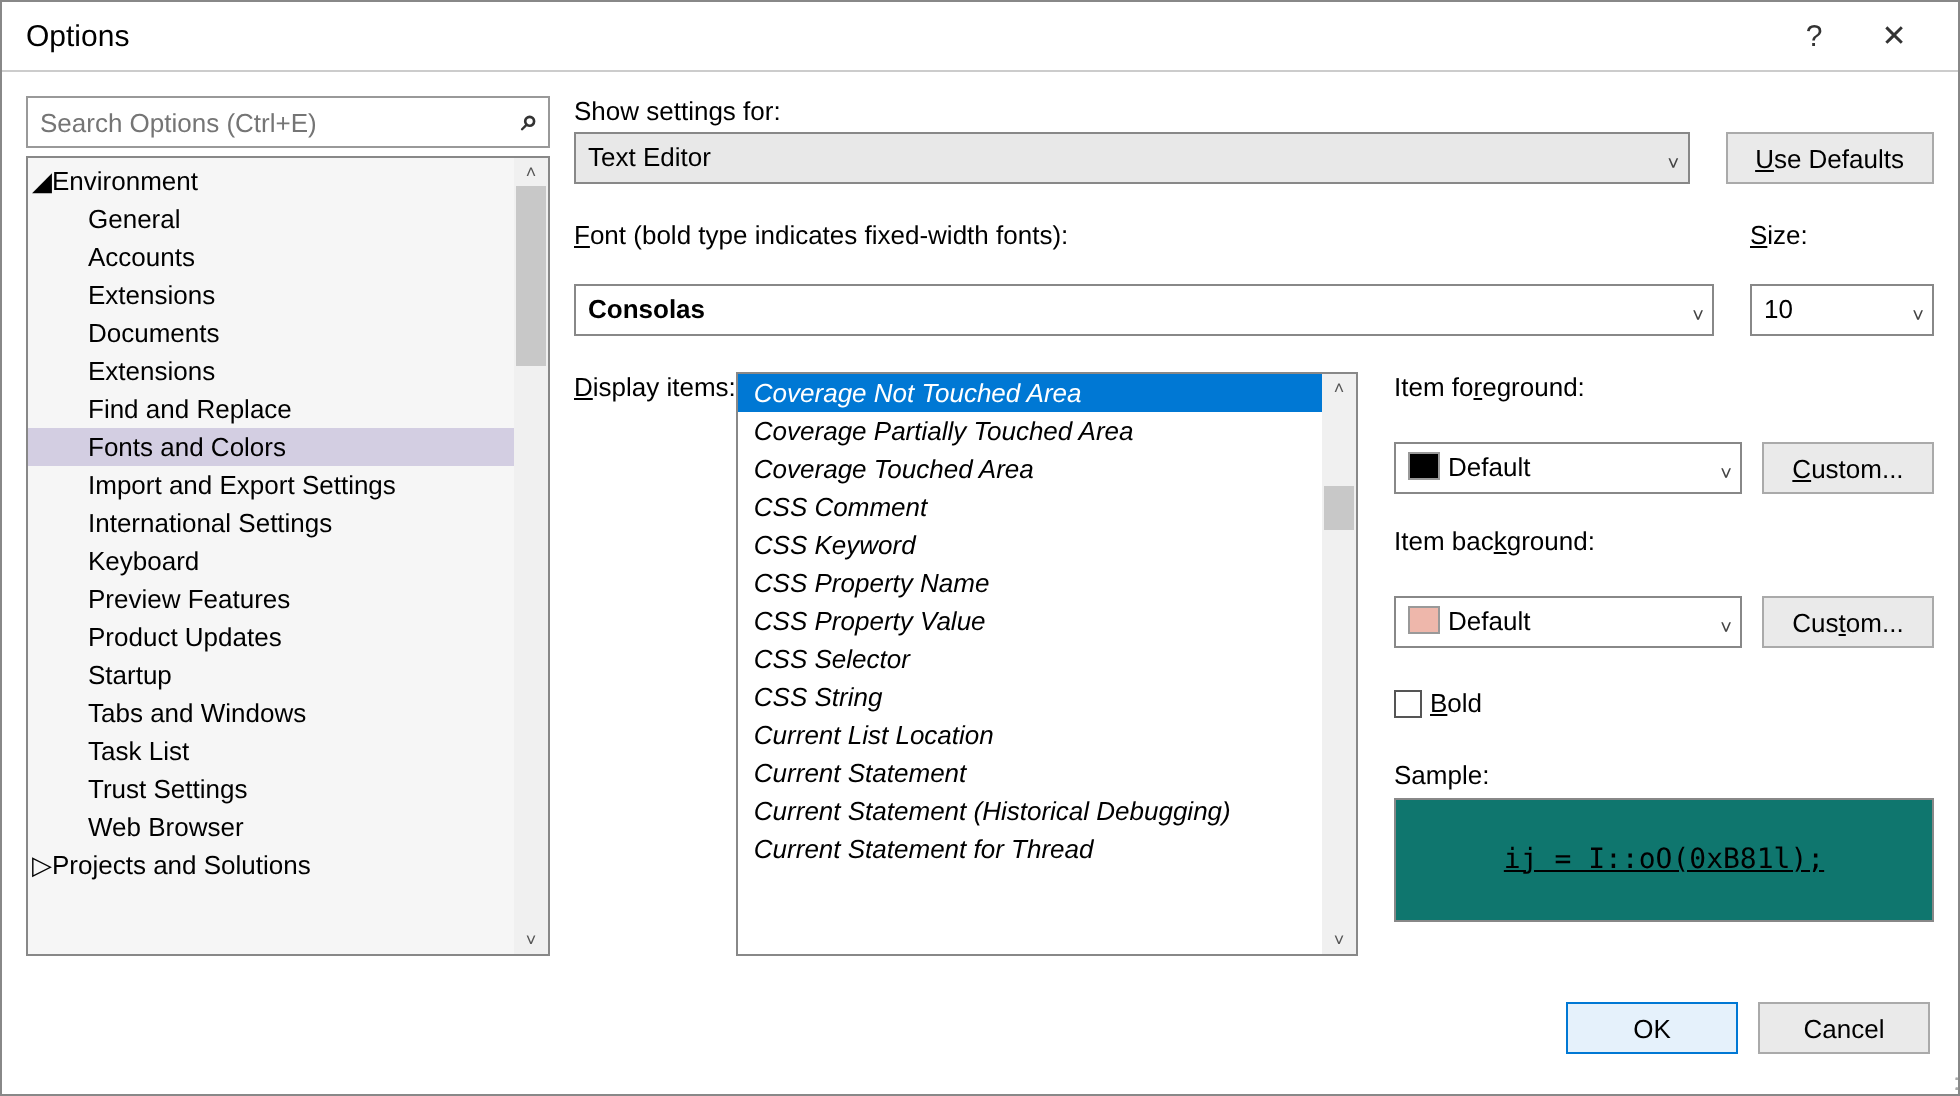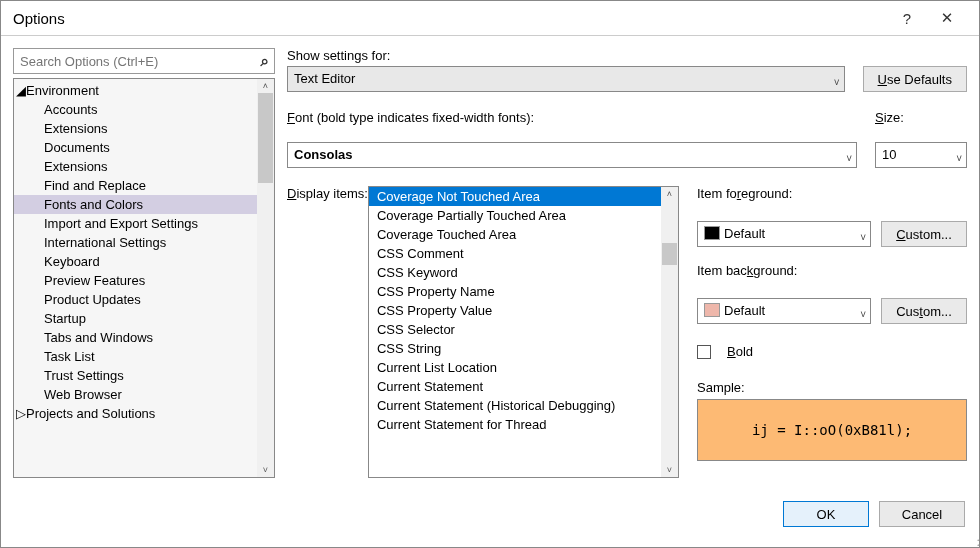--- a/index.html
+++ b/index.html
@@ -38,41 +38,41 @@
 .select .drop { position: absolute; right: 4px; top: 6px; font-size: 10px; color: #444; }
 .btn-std { height: 26px; border: 1px solid #aaa; background: #eaeaea; padding: 0 14px; font-size: 13px; font-family: inherit; cursor: default; min-width: 86px; }
 .btn-std.primary { border: 1px solid #0078d4; background: #e5f1fb; }
 
 .row2 { display: flex; gap: 18px; align-items: flex-end; margin-bottom: 18px; }
 .font-col { flex: 1; }
 .size-col { width: 92px; }
 
 .row3 { display: flex; gap: 18px; flex: 1; min-height: 0; }
 .display-col { width: 392px; display: flex; flex-direction: row; }
-.listbox { flex: 1; border: 1px solid #888; background: #fff; position: relative; overflow: hidden; }
+.listbox { flex: 1; border: 1px solid #888; background: #fff; position: relative; overflow: hidden; font-style: italic; }
 .list-inner { padding: 0; }
 .list-item { padding: 2px 8px; white-space: nowrap; cursor: default; }
 .list-item.selected { background: #0078d4; color: #fff; }
 .list-scroll { position: absolute; right: 0; top: 0; bottom: 0; width: 17px; background: #f0f0f0; }
 .list-scroll .thumb { position: absolute; left: 1px; right: 1px; top: 56px; height: 22px; background: #c8c8c8; }
 .list-scroll .arr { position: absolute; left: 0; right: 0; height: 14px; text-align: center; font-size: 9px; color: #555; line-height: 14px; }
 
 .props-col { flex: 1; display: flex; flex-direction: column; }
 .prop-row { display: flex; gap: 10px; align-items: flex-end; margin-bottom: 16px; }
 .prop-select { flex: 1; }
 .color-swatch { display: inline-block; width: 16px; height: 14px; vertical-align: -2px; margin-right: 4px; border: 1px solid #999; }
 .swatch-black { background: #000; }
 .swatch-sample { background: #eeb7ab; }
 
 .bold-row { margin: 4px 0 18px 0; }
-.checkbox { display: inline-flex; align-items: center; gap: 16px; justify-content: flex-end; }
+.checkbox { display: inline-flex; align-items: center; gap: 4px; justify-content: flex-end; }
 .checkbox .box { width: 14px; height: 14px; border: 1px solid #555; background: #fff; }
 
 .sample-lbl { margin-bottom: 4px; }
-.sample-box { border: 1px solid #888; background: #fdba74; height: 62px; display: flex; align-items: center; justify-content: center; font-family: Consolas, monospace; font-size: 14px; }
+.sample-box { border: 1px solid #888; background: #0f766e; height: 62px; display: flex; align-items: center; justify-content: center; font-family: Consolas, monospace; font-size: 14px; text-decoration: underline; }
 
 .footer { height: 48px; display: flex; justify-content: flex-end; align-items: center; gap: 10px; padding: 0 14px; }
 .resize-grip { position: absolute; right: 3px; bottom: 3px; font-size: 11px; color: #aaa; letter-spacing: -3px; line-height: 5px; pointer-events: none; }
 </style>
 </head>
 <body>
 
 <div class="titlebar">
   <span class="title">Options</span>
   <span class="btn">?</span>
@@ -81,20 +81,21 @@
 
 <div class="content">
   <div class="left">
     <div class="search-wrap">
       <input class="search-input" placeholder="Search Options (Ctrl+E)" style="">
       <span class="search-icon">⌕</span>
     </div>
     <div class="tree">
       <div class="tree-inner" id="tree-inner">
           <div class="tree-item lvl0"><span class="caret">◢</span><span>Environment</span></div>
+          <div class="tree-item lvl1"><span>General</span></div>
           <div class="tree-item lvl1"><span>Accounts</span></div>
           <div class="tree-item lvl1"><span>Extensions</span></div>
           <div class="tree-item lvl1"><span>Documents</span></div>
           <div class="tree-item lvl1"><span>Extensions</span></div>
           <div class="tree-item lvl1"><span>Find and Replace</span></div>
           <div class="tree-item lvl1 selected"><span>Fonts and Colors</span></div>
           <div class="tree-item lvl1"><span>Import and Export Settings</span></div>
           <div class="tree-item lvl1"><span>International Settings</span></div>
           <div class="tree-item lvl1"><span>Keyboard</span></div>
           <div class="tree-item lvl1"><span>Preview Features</span></div>

